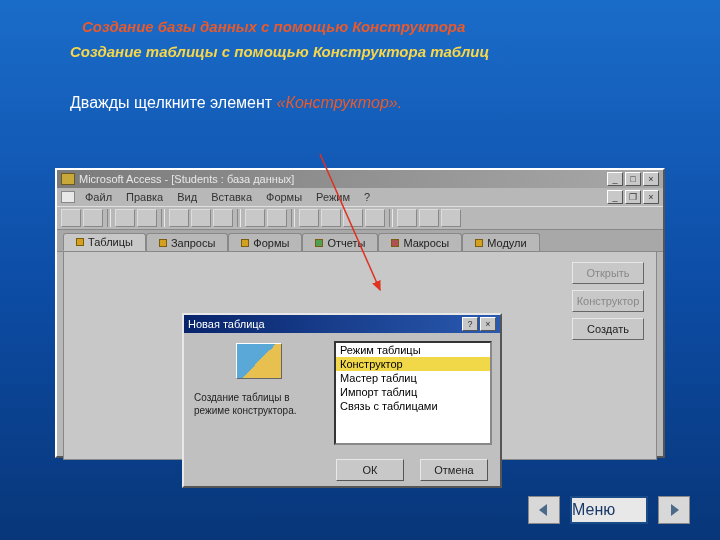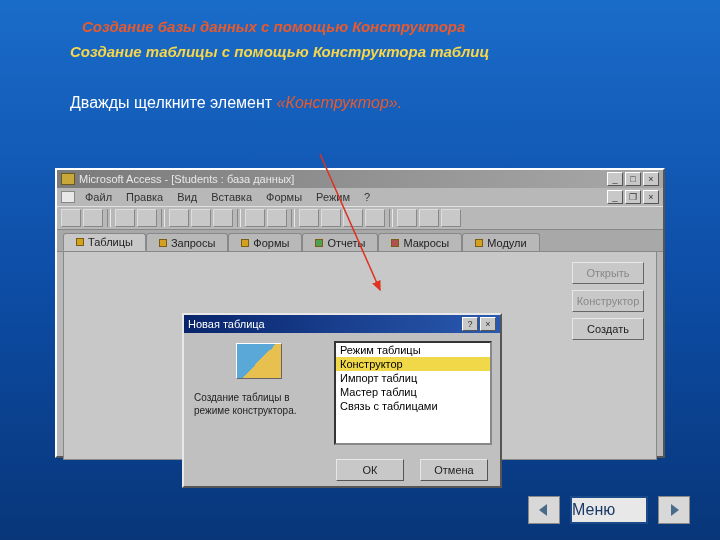--- a/index.html
+++ b/index.html
@@ -326,22 +326,22 @@
         </div>
       </div>
       <div class="dlg-body">
         <div class="dlg-left">
           <div class="dlg-pic"></div>
           <div class="dlg-caption">Создание таблицы в режиме конструктора.</div>
         </div>
         <div class="dlg-list">
           <div class="dlg-list-item">Режим таблицы</div>
           <div class="dlg-list-item sel">Конструктор</div>
+          <div class="dlg-list-item">Мастер таблиц</div>
           <div class="dlg-list-item">Импорт таблиц</div>
-          <div class="dlg-list-item">Мастер таблиц</div>
           <div class="dlg-list-item">Связь с таблицами</div>
         </div>
       </div>
       <div class="dlg-buttons">
         <div class="dlg-btn">ОК</div>
         <div class="dlg-btn">Отмена</div>
       </div>
     </div>
   </div>
 </div>

